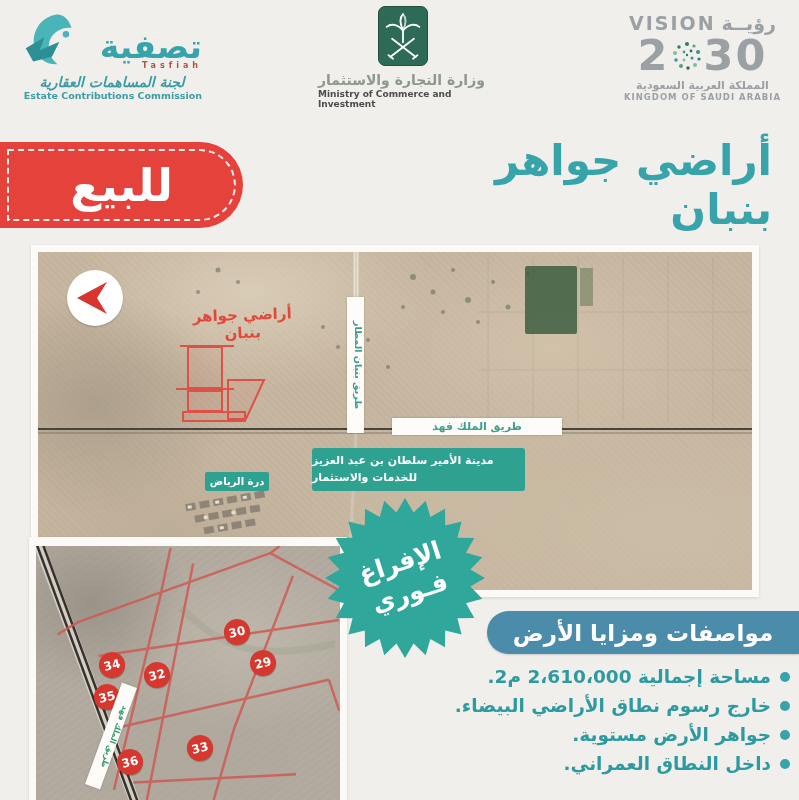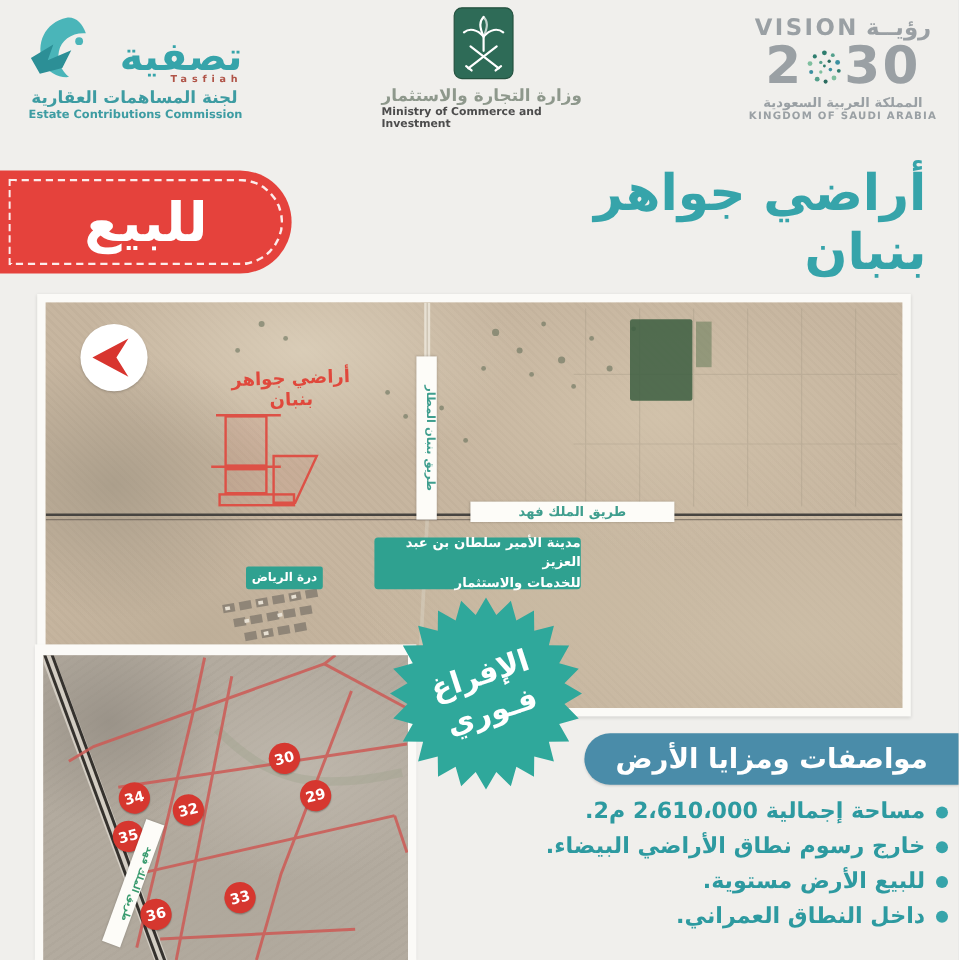--- a/index.html
+++ b/index.html
@@ -6,21 +6,21 @@
   *{margin:0;padding:0;box-sizing:border-box;}
   body{font-family:"DejaVu Sans",sans-serif;background:#dddddd;}
   #page{position:relative;width:799px;height:800px;overflow:hidden;background:#f0efec;}
 
   
   .hdr{position:absolute;}
   #tasfiah{left:22px;top:8px;width:180px;text-align:center;}
   #tasfiah .row1{display:flex;align-items:flex-end;justify-content:center;gap:18px;}
   #tasfiah .brand-ar{color:var(--accent-teal);font-size:33px;font-weight:bold;line-height:1;}
   #tasfiah .brand-en{color:#b05347;font-size:8px;letter-spacing:4px;font-weight:bold;text-align:right;margin-top:-2px;}
-  #tasfiah .comm-ar{color:#3d9ca2;font-size:14px;font-weight:bold;margin-top:4px;}
+  #tasfiah .comm-ar{color:#3d9ca2;font-size:14px;font-weight:bold;margin-top:4px;font-style:italic;}
   #tasfiah .comm-en{color:#3d9ca2;font-size:9.5px;font-weight:bold;text-align:right;}
   #ministry{left:318px;top:6px;width:170px;text-align:left;}
   #ministry .emblem{width:50px;height:60px;margin:0 auto;background:var(--ministry-green);border-radius:7px;border:1px solid #24513f;display:flex;align-items:center;justify-content:center;}
   #ministry .name-ar{color:#8e988c;font-size:14px;font-weight:bold;margin-top:6px;}
   #ministry .name-en{color:#4c4c4c;font-size:9px;font-weight:bold;margin-top:1px;}
   #vision{left:615px;top:12px;width:175px;text-align:center;color:var(--vision-gray);}
   #vision .word{font-size:19px;letter-spacing:2px;font-weight:bold;display:flex;justify-content:center;gap:6px;align-items:center;}
   #vision .year{font-size:43px;font-weight:bold;line-height:1;display:flex;align-items:center;justify-content:center;letter-spacing:2px;}
   #vision .country-ar{font-size:11px;font-weight:bold;margin-top:2px;}
   #vision .country-en{font-size:8.5px;letter-spacing:1px;font-weight:bold;}
@@ -42,21 +42,21 @@
       radial-gradient(ellipse 240px 120px at 58% 72%, rgba(201,186,162,.8), transparent 70%),
       radial-gradient(ellipse 220px 120px at 18% 82%, rgba(188,173,151,.8), transparent 70%),
       radial-gradient(ellipse 480px 200px at 88% 82%, rgba(206,192,169,.7), transparent 75%),
       repeating-linear-gradient(45deg, rgba(118,103,83,.05) 0 2px, transparent 2px 5px);}
   #main-map svg{position:absolute;left:0;top:0;}
   .plot-outline{stroke:var(--plot-outline-red);stroke-width:2;fill:rgba(221,81,70,.08);}
   #compass{position:absolute;left:67px;top:270px;width:56px;height:56px;border-radius:50%;background:#fff;box-shadow:0 1px 2px rgba(0,0,0,.2);display:flex;align-items:center;justify-content:center;}
   #area-label{position:absolute;left:185px;top:306px;width:115px;text-align:center;color:#e0483c;font-size:15px;font-weight:bold;transform:rotate(-2deg);}
   #vroad-label{position:absolute;left:347px;top:297px;width:17px;height:136px;background:#fdfcf8;box-shadow:0 0 2px rgba(0,0,0,.2);writing-mode:vertical-rl;text-align:center;color:#3f9e8e;font-size:9.5px;font-weight:bold;letter-spacing:1px;padding:3px 0;}
   #hroad-label{position:absolute;left:392px;top:418px;width:170px;height:17px;background:#fdfcf8;box-shadow:0 0 2px rgba(0,0,0,.25);display:flex;align-items:center;justify-content:center;color:#3f9e8e;font-size:11px;font-weight:bold;}
-  #city-label{position:absolute;left:312px;top:448px;width:172px;height:43px;background:var(--map-label-teal);border-radius:3px;display:flex;flex-direction:column;align-items:flex-start;justify-content:center;color:#fff;font-size:11px;font-weight:bold;line-height:1.5;}
+  #city-label{position:absolute;left:312px;top:448px;width:213px;height:43px;background:var(--map-label-teal);border-radius:3px;display:flex;flex-direction:column;align-items:flex-end;justify-content:center;color:#fff;font-size:11px;font-weight:bold;line-height:1.5;}
   #durrat-label{position:absolute;left:205px;top:472px;width:64px;height:19px;background:var(--map-label-teal);border-radius:2px;display:flex;align-items:center;justify-content:center;color:#fff;font-size:10px;font-weight:bold;}
 
   
   #plots-map-frame{position:absolute;left:29px;top:537px;width:318px;height:263px;background:#fbfaf7;padding:9px 7px 0 7px;box-shadow:0 1px 3px rgba(0,0,0,.12);}
   #plots-map{position:relative;width:304px;height:254px;overflow:hidden;
     background-color:#b3ab9f;
     background-image:
       radial-gradient(ellipse 160px 140px at 18% 22%, rgba(148,141,131,.8), transparent 62%),
       radial-gradient(ellipse 200px 140px at 70% 38%, rgba(193,186,175,.8), transparent 65%),
       radial-gradient(ellipse 220px 150px at 52% 82%, rgba(175,168,156,.9), transparent 70%),
@@ -305,21 +305,21 @@
     <div class="bullet-row">
       <span class="bullet-dot"></span>
       <span class="bullet-text">مساحة إجمالية 2،610،000 م2.</span>
     </div>
     <div class="bullet-row">
       <span class="bullet-dot"></span>
       <span class="bullet-text">خارج رسوم نطاق الأراضي البيضاء.</span>
     </div>
     <div class="bullet-row">
       <span class="bullet-dot"></span>
-      <span class="bullet-text">للبيع الأرض مستوية.</span>
+      <span class="bullet-text">جواهر الأرض مستوية.</span>
     </div>
     <div class="bullet-row">
       <span class="bullet-dot"></span>
       <span class="bullet-text">داخل النطاق العمراني.</span>
     </div>
   </div>
 
 </div>
 
 </body></html>

